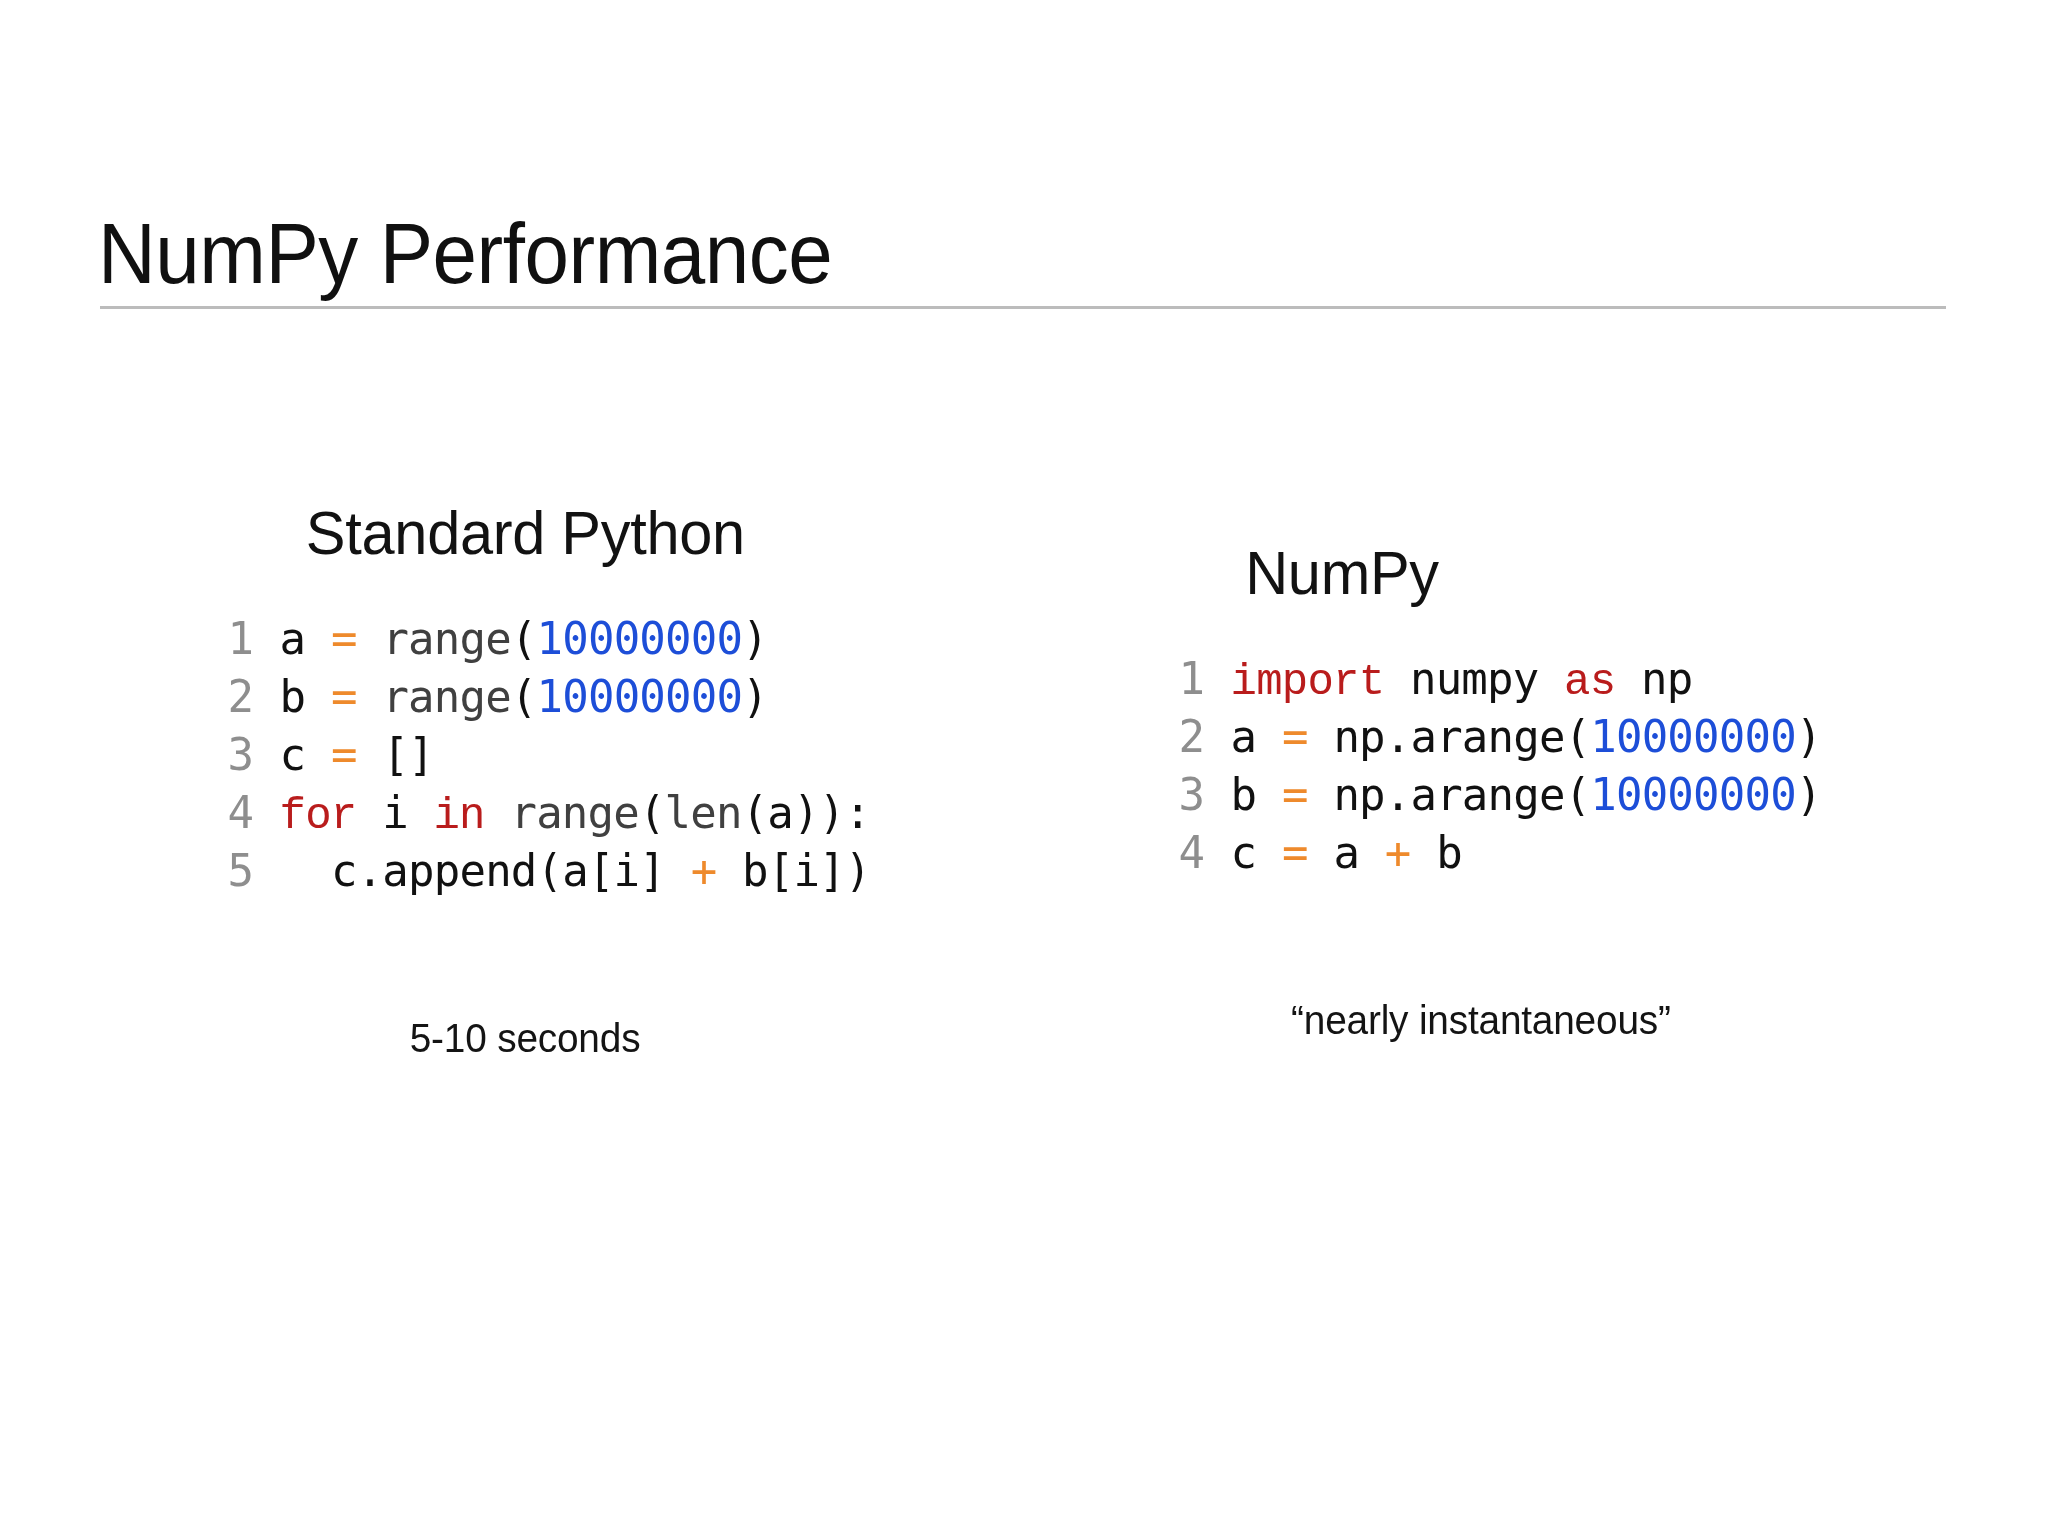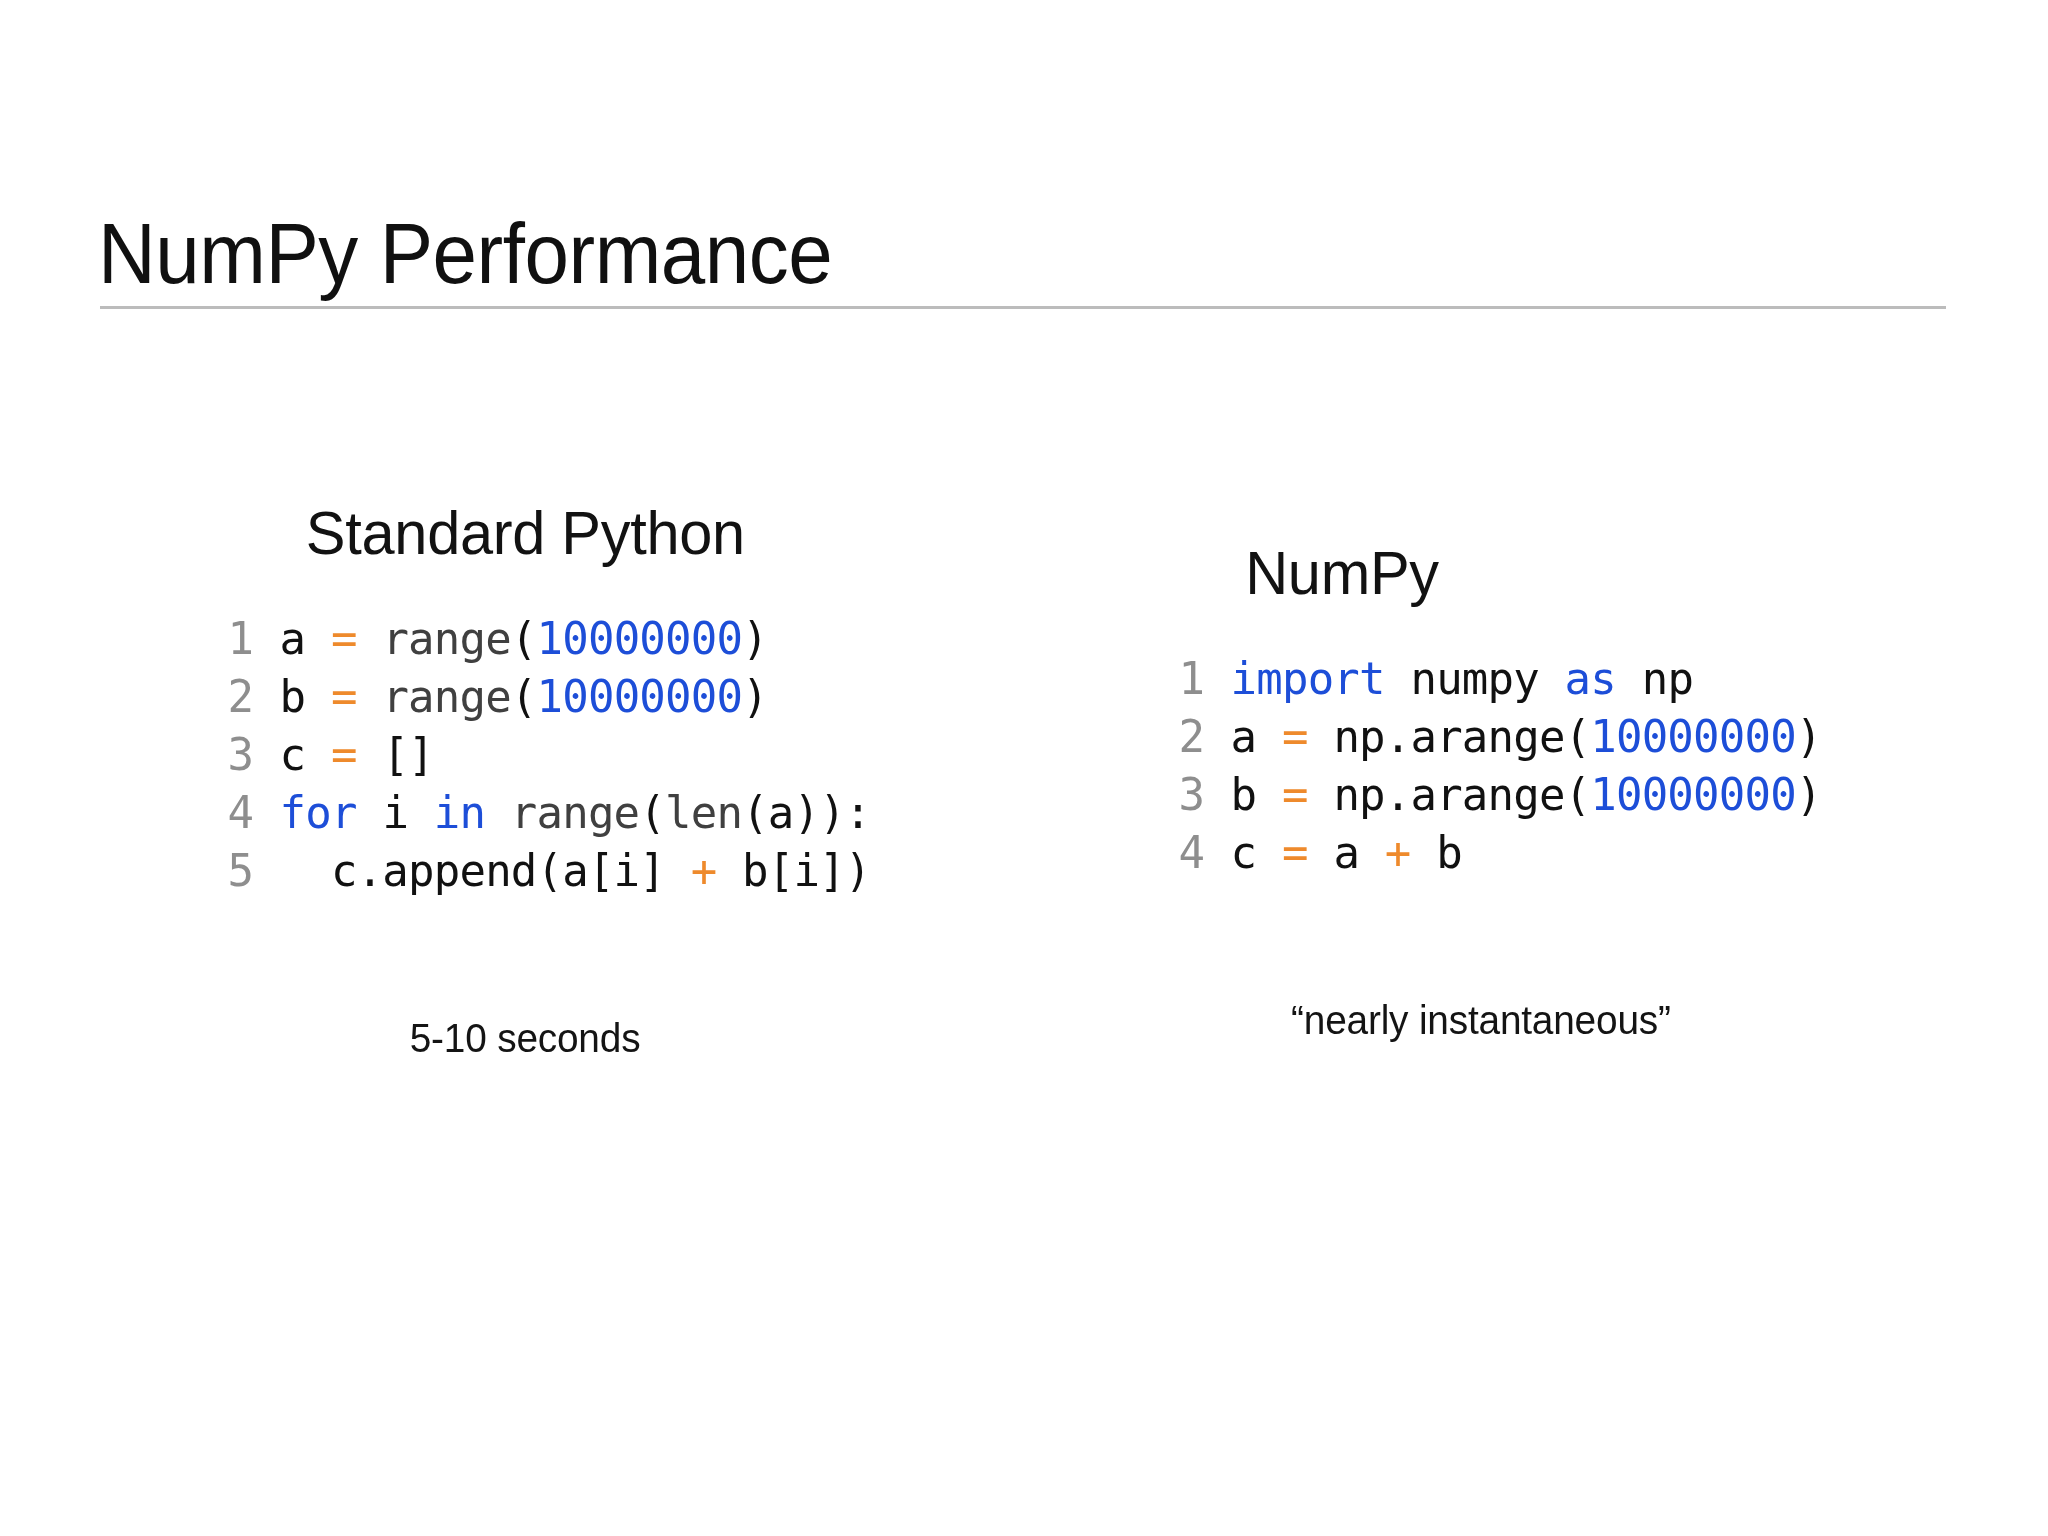--- a/index.html
+++ b/index.html
@@ -98,21 +98,21 @@
   }
 
   .ln {
     color: #8e8e8e;
     display: inline-block;
     width: 1.1ch;
     text-align: right;
     margin-right: 1ch;
   }
 
-  .tok-kw   { color: #1d4ed8; }   
+  .tok-kw   { color: #b91c1c; font-family: Liberation Mono, monospace; }   
   .tok-op   { color: #ee8a2c; }   
   .tok-fn   { color: #404040; }   
   .tok-num  { color: #1d4ed8; }   
   .tok-txt  { color: #111111; }
 
   
   .column-caption {
     margin-top: 116px;
     text-align: center;
     font-size: 40px;

